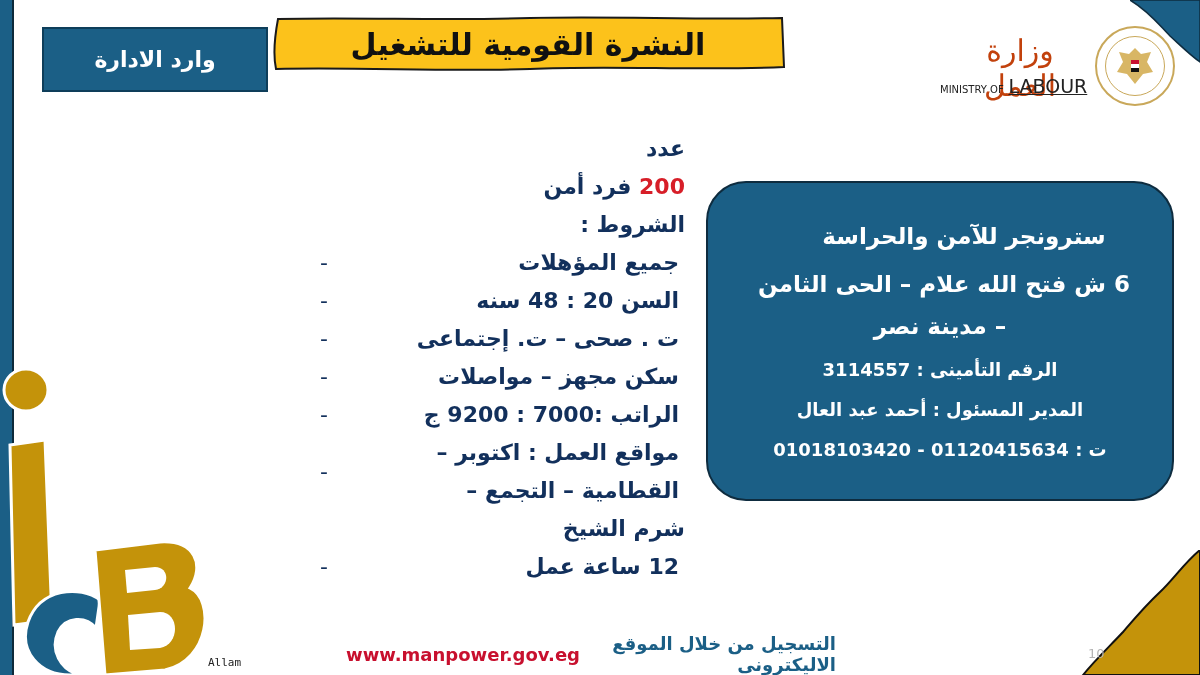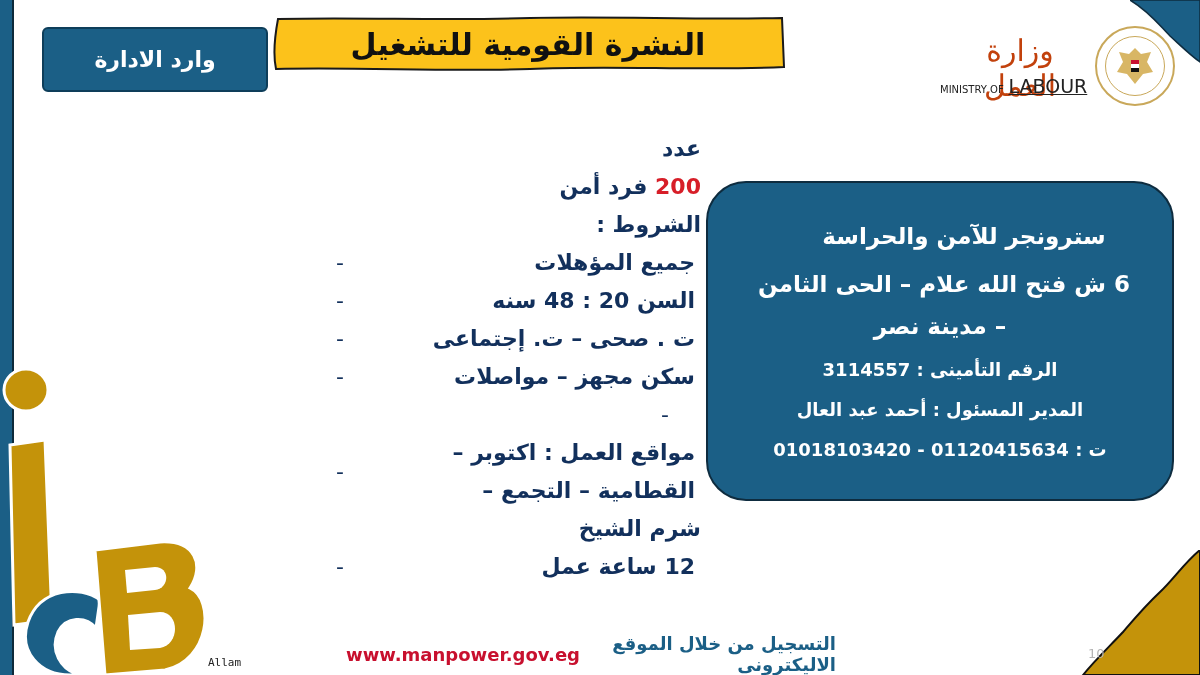--- a/index.html
+++ b/index.html
@@ -4,35 +4,35 @@
 <style>
   * { box-sizing: border-box; margin: 0; padding: 0; }
   html, body { width: 1200px; height: 675px; overflow: hidden; background: #ffffff; }
   body { position: relative; font-family: "DejaVu Sans", sans-serif; }
 
   .left-strip { position: absolute; left: 0; top: 0; width: 14px; height: 675px; background: #1b5f86; border-right: 2px solid #0d2a3b; }
 
   .corner-tr { position: absolute; right: 0; top: 0; width: 70px; height: 70px; }
   .corner-br { position: absolute; right: 0; bottom: 0; width: 135px; height: 125px; }
 
-  .dept-badge { position: absolute; left: 42px; top: 27px; width: 226px; height: 65px; background: #1b5f86; border: 2px solid #0e3e5a; border-radius: 6px; color: #ffffff; font-weight: bold; font-size: 22px; display: flex; align-items: center; justify-content: center; direction: rtl; }
+  .dept-badge { position: absolute; left: 42px; top: 27px; width: 226px; height: 65px; background: #1b5f86; border: 2px solid #0e3e5a; border-radius: 0; color: #ffffff; font-weight: bold; font-size: 22px; display: flex; align-items: center; justify-content: center; direction: rtl; }
 
   .title-banner { position: absolute; left: 270px; top: 15px; width: 516px; height: 58px; text-decoration: underline; }
   .title-banner svg { position: absolute; left: 0; top: 0; }
   .title-text { position: absolute; left: 0; top: 0; width: 100%; height: 100%; display: flex; align-items: center; justify-content: center; font-weight: bold; font-size: 30px; color: #111; direction: rtl; }
 
   .ministry { position: absolute; left: 935px; top: 28px; width: 250px; height: 80px; }
   .ministry-ar { position: absolute; left: 20px; top: 5px; width: 130px; text-align: center; font-size: 30px; font-family: "DejaVu Serif", serif; color: #c2410c; direction: rtl; }
   .ministry-en { position: absolute; left: 5px; top: 47px; width: 150px; font-size: 15px; color: #222; white-space: nowrap; }
   .ministry-en .small { font-size: 10px; letter-spacing: 0px; }
   .ministry-en .big { font-size: 19px; text-decoration: underline; }
   .seal { position: absolute; left: 160px; top: -2px; width: 80px; height: 80px; border-radius: 50%; border: 2px solid #c9a85a; background: #fff; }
   .seal-inner { position: absolute; left: 8px; top: 8px; width: 60px; height: 60px; border-radius: 50%; border: 1px solid #c9a85a; }
 
-  .details { position: absolute; left: 320px; top: 130px; width: 365px; direction: rtl; color: #12305c; font-weight: bold; font-size: 22px; line-height: 38px; margin-left: 16px; }
+  .details { position: absolute; left: 320px; top: 130px; width: 365px; direction: rtl; color: #12305c; font-weight: bold; font-size: 22px; line-height: 38px; }
   .details .row { white-space: nowrap; }
   .details .red { color: #d71e28; }
   .details .bullet-row { display: flex; align-items: center; }
   .details .dash { width: 40px; flex-shrink: 0; text-align: left; padding-left: 0; font-weight: normal; color: #12305c; order: 2; }
   .details .bullet-text { order: 1; width: 325px; text-align: right; padding-right: 6px; }
   .details .cont { padding-right: 0; }
 
   .company-box { position: absolute; left: 706px; top: 181px; width: 468px; height: 320px; background: #1b5f86; border: 2px solid #0e2c3f; border-radius: 40px; color: #ffffff; direction: rtl; text-align: center; font-weight: bold; }
   .company-box .name { position: absolute; top: 40px; width: 100%; font-size: 23px; padding-left: 48px; }
   .company-box .addr1 { position: absolute; top: 88px; width: 100%; font-size: 23px; padding-left: 8px; }
@@ -108,20 +108,21 @@
   </div>
   <div class="bullet-row">
     <span class="bullet-text">ت . صحى – ت. إجتماعى</span>
     <span class="dash">-</span>
   </div>
   <div class="bullet-row">
     <span class="bullet-text">سكن مجهز – مواصلات</span>
     <span class="dash">-</span>
   </div>
   <div class="bullet-row">
+    <span class="bullet-text">الراتب :7000 : 9200 ج</span>
     <span class="dash">-</span>
   </div>
   <div class="bullet-row">
     <span class="bullet-text">مواقع العمل : اكتوبر – القطامية – التجمع –</span>
     <span class="dash">-</span>
   </div>
   <div class="row cont">شرم الشيخ</div>
   <div class="bullet-row">
     <span class="bullet-text">12 ساعة عمل</span>
     <span class="dash">-</span>

